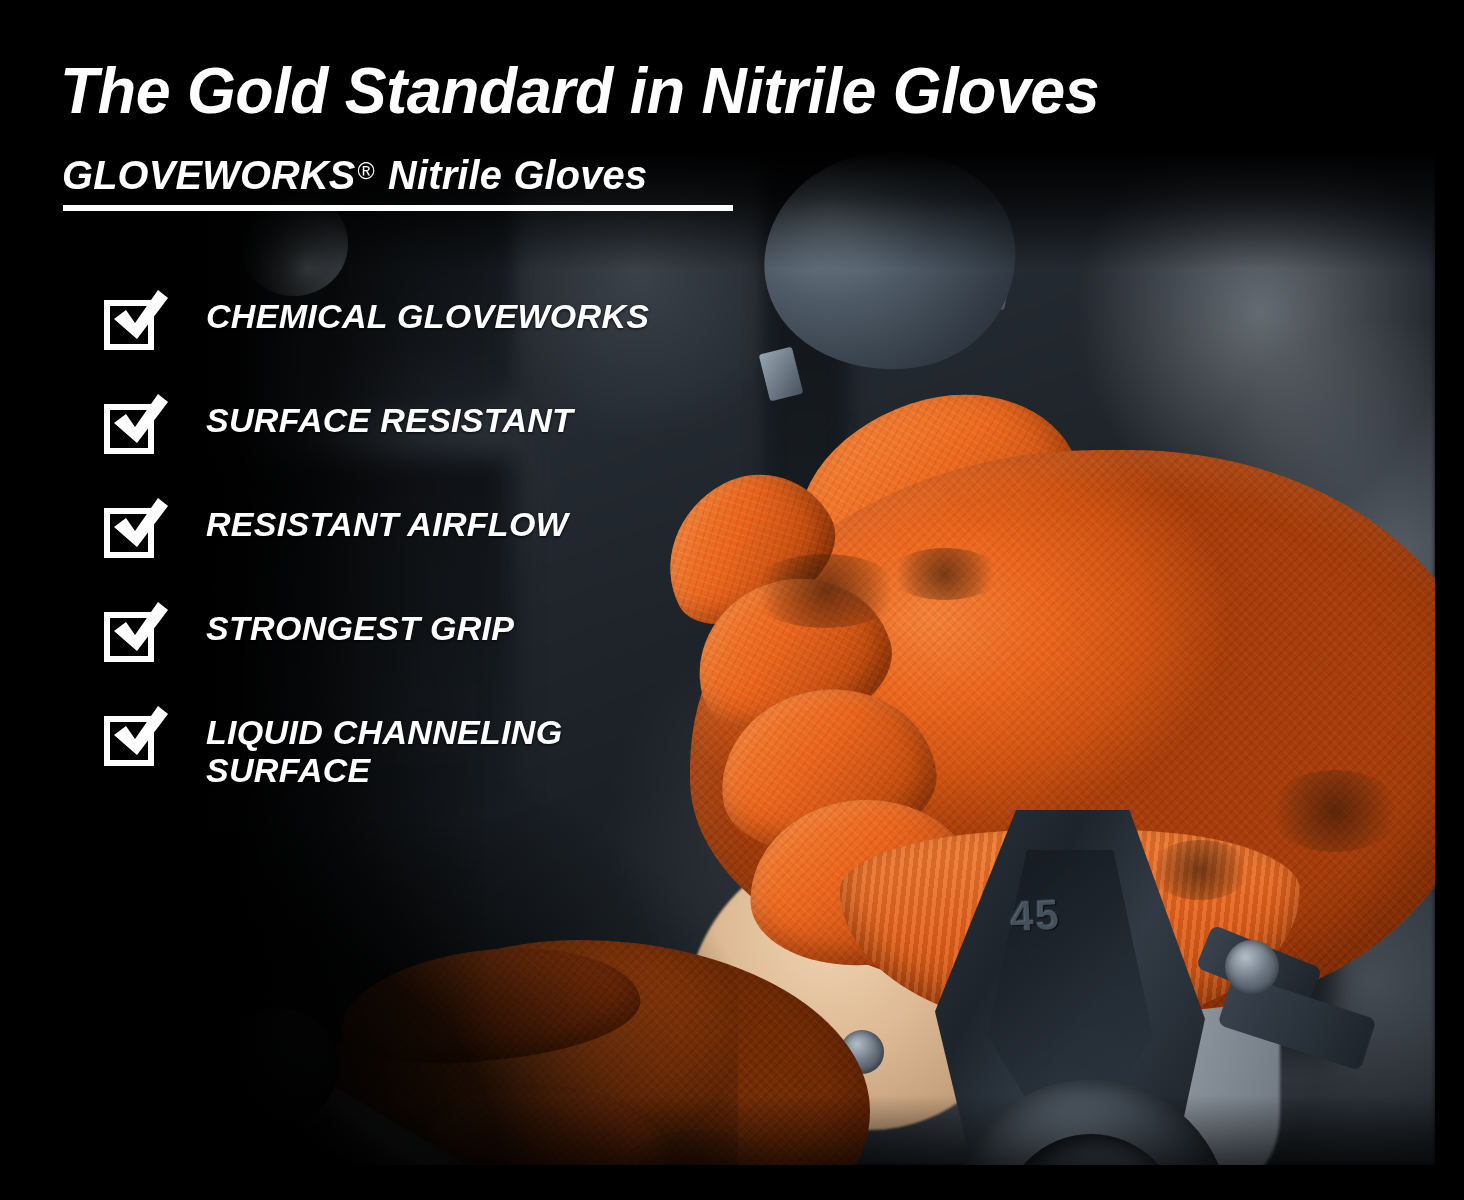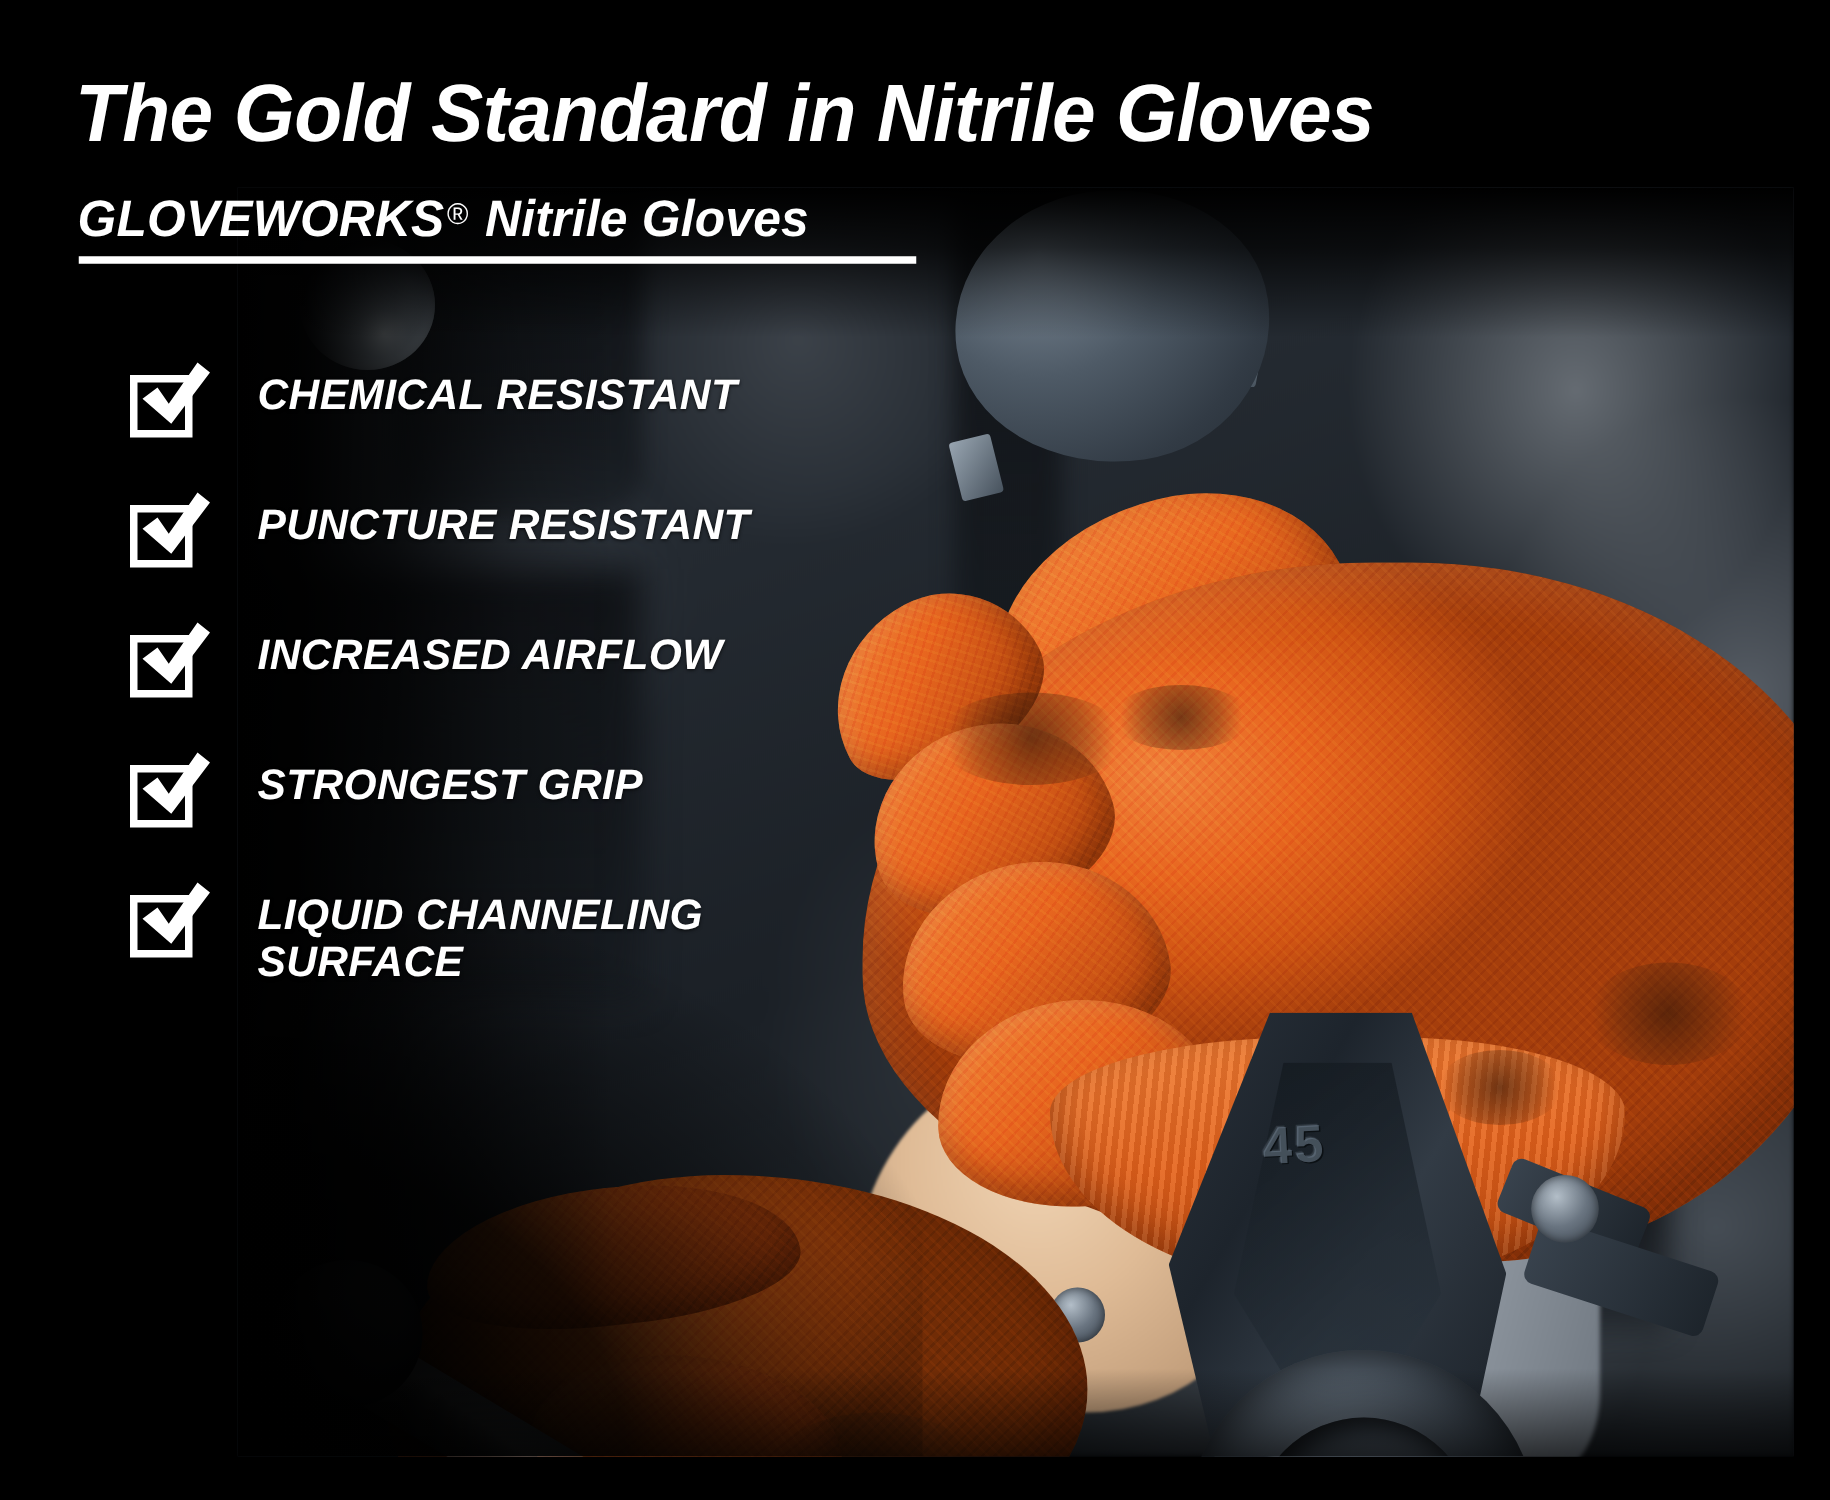--- a/index.html
+++ b/index.html
@@ -475,41 +475,41 @@
 
   <div class="features">
 
     <div class="feature">
       <span class="chk">
         <span class="box"></span>
         <svg width="62" height="62" viewBox="0 0 62 62" aria-hidden="true">
           <path d="M6 33 L18 24 L27 37 L50 4 L60 12 L29 53 Z" fill="#ffffff"></path>
         </svg>
       </span>
-      <span class="feature-label">CHEMICAL RESISTANT</span>
+      <span class="feature-label">CHEMICAL GLOVEWORKS</span>
     </div>
 
     <div class="feature">
       <span class="chk">
         <span class="box"></span>
         <svg width="62" height="62" viewBox="0 0 62 62" aria-hidden="true">
           <path d="M6 33 L18 24 L27 37 L50 4 L60 12 L29 53 Z" fill="#ffffff"></path>
         </svg>
       </span>
-      <span class="feature-label">PUNCTURE RESISTANT</span>
+      <span class="feature-label">SURFACE RESISTANT</span>
     </div>
 
     <div class="feature">
       <span class="chk">
         <span class="box"></span>
         <svg width="62" height="62" viewBox="0 0 62 62" aria-hidden="true">
           <path d="M6 33 L18 24 L27 37 L50 4 L60 12 L29 53 Z" fill="#ffffff"></path>
         </svg>
       </span>
-      <span class="feature-label">INCREASED AIRFLOW</span>
+      <span class="feature-label">RESISTANT AIRFLOW</span>
     </div>
 
     <div class="feature">
       <span class="chk">
         <span class="box"></span>
         <svg width="62" height="62" viewBox="0 0 62 62" aria-hidden="true">
           <path d="M6 33 L18 24 L27 37 L50 4 L60 12 L29 53 Z" fill="#ffffff"></path>
         </svg>
       </span>
       <span class="feature-label">STRONGEST GRIP</span>

